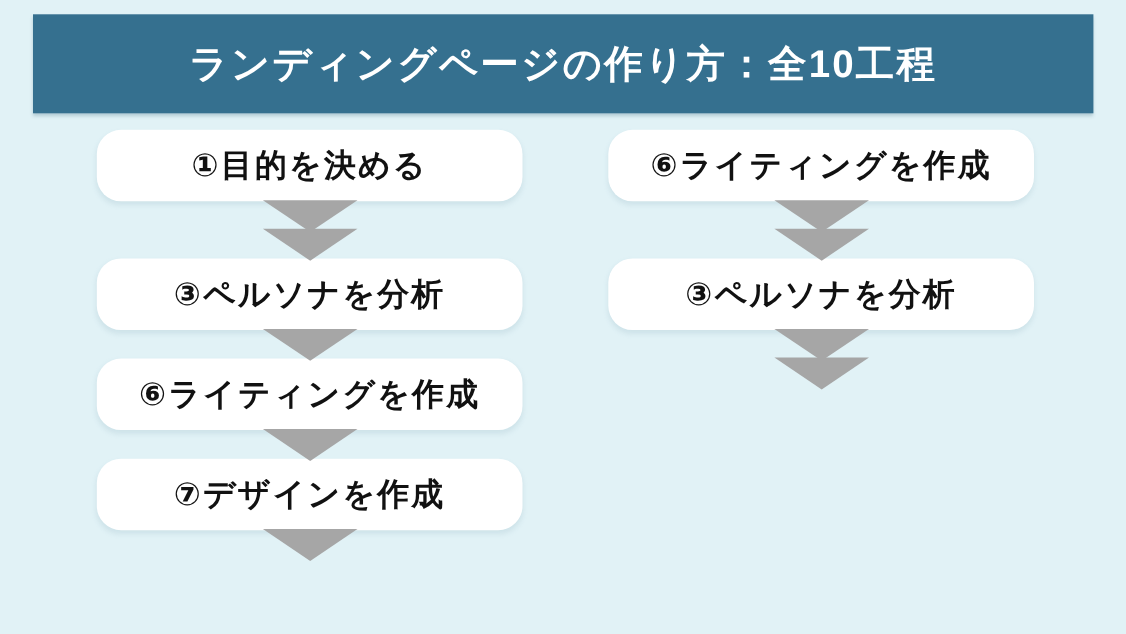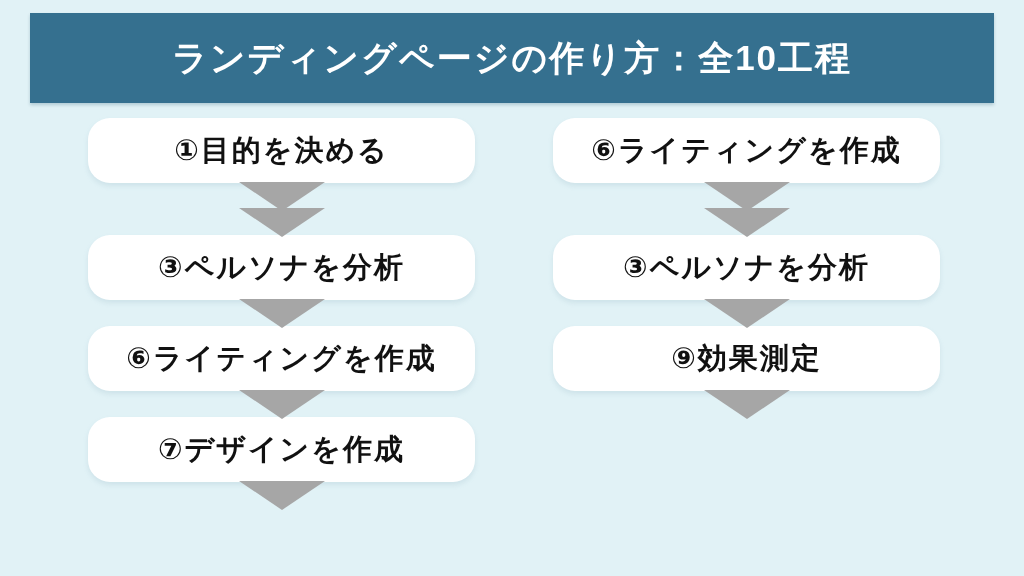--- a/index.html
+++ b/index.html
@@ -108,19 +108,16 @@
   <div class="flow-column right">
     <div class="step">
       <span class="step-label">⑥ライティングを作成</span>
     </div>
     <div class="arrow"></div>
     <div class="arrow"></div>
     <div class="step">
       <span class="step-label">③ペルソナを分析</span>
     </div>
     <div class="arrow"></div>
-    <div class="step">
-      <span class="step-label">⑨効果測定</span>
-    </div>
     <div class="arrow"></div>
   </div>
 
 </div>
 
 </body></html>

